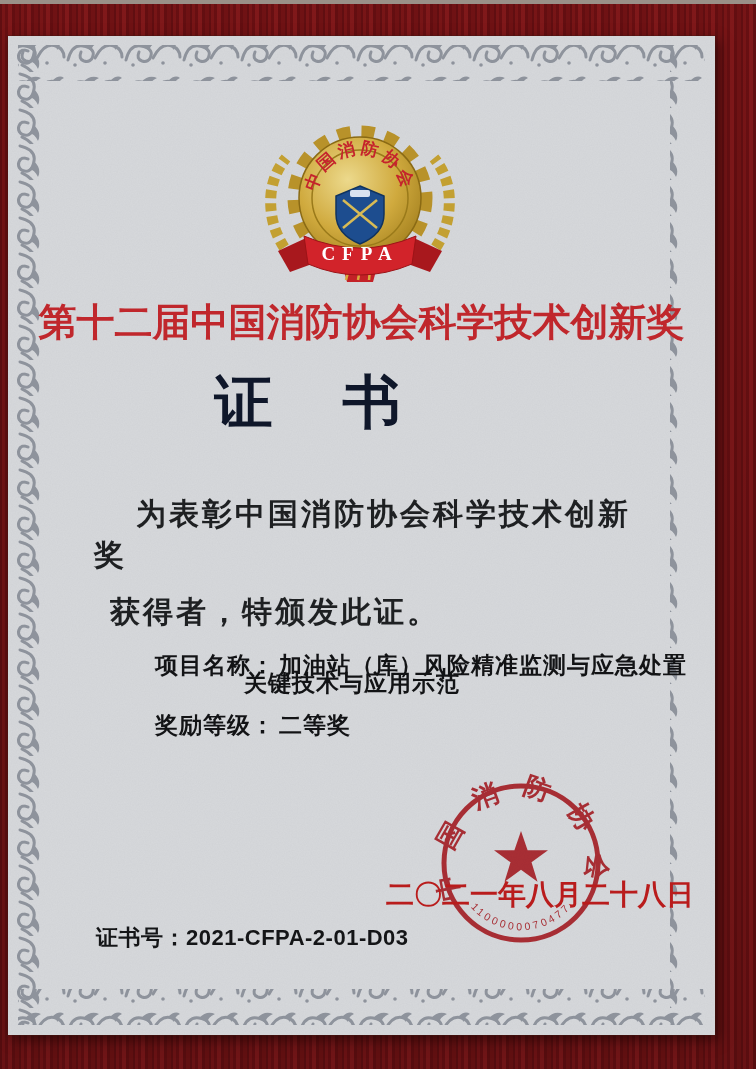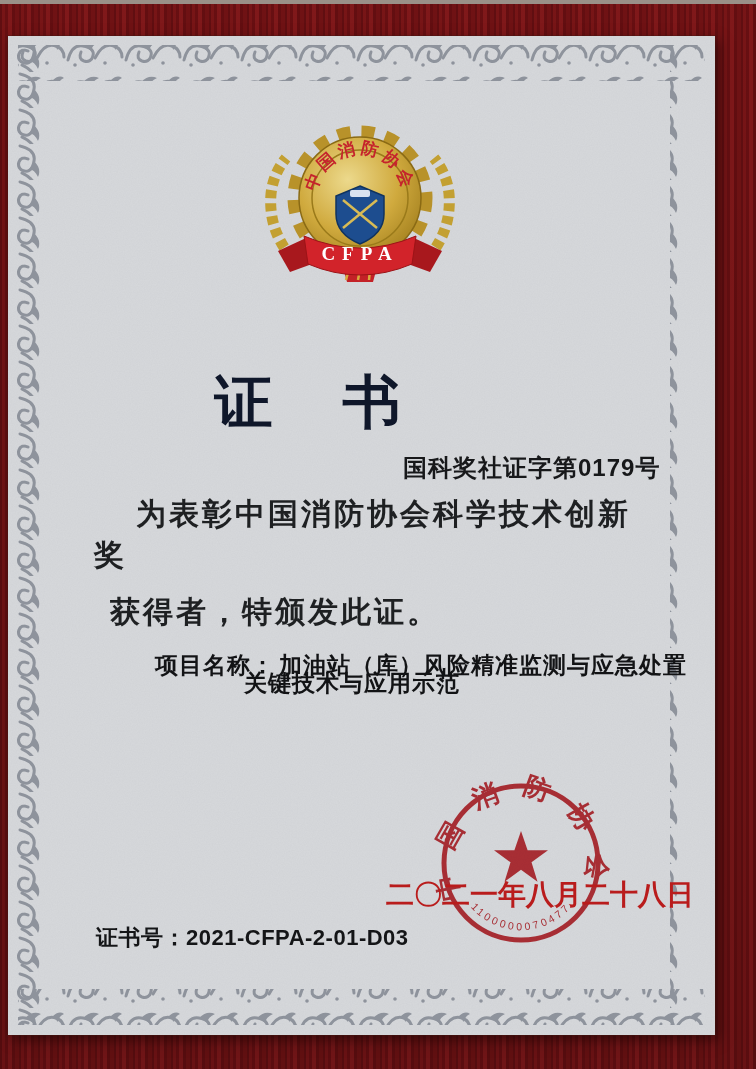--- a/index.html
+++ b/index.html
@@ -142,34 +142,37 @@
       <line x1="112" y1="138" x2="106" y2="160" stroke="#d8a93c" stroke-width="2.5"></line>
       <line x1="122" y1="138" x2="118" y2="160" stroke="#d8a93c" stroke-width="2.5"></line>
       <line x1="131" y1="138" x2="129" y2="160" stroke="#d8a93c" stroke-width="2.5"></line>
       <path d="M 66,118 L 38,131 L 50,152 L 72,144 Z" fill="#a8181d"></path>
       <path d="M 174,118 L 202,131 L 190,152 L 168,144 Z" fill="#a8181d"></path>
       <path d="M 64,116 Q 120,140 176,116 L 172,144 Q 120,166 68,144 Z" fill="#d2232a" stroke="#9c1317" stroke-width="1"></path>
       <text x="120" y="140" text-anchor="middle" font-size="19" font-weight="bold" fill="#ffffff" letter-spacing="7" font-family="Liberation Serif, DejaVu Serif, serif">CFPA</text>
     </g>
   </svg>
 
+  <div class="abs title">第十二届中国消防协会科学技术创新奖</div>
 
   <div class="abs heading">证　书</div>
 
-  <div class="abs cert-no-top">国科奖社证字第0179号</div>
 
   <div class="abs body-text">
     <p class="l1">为表彰中国消防协会科学技术创新奖</p>
     <p class="l2">获得者，特颁发此证。</p>
   </div>
 
   <div class="abs field f-project">
     <span class="lbl">项目名称：</span><span>加油站（库）风险精准监测与应急处置</span>
   </div>
   <div class="abs field f-project2">关键技术与应用示范</div>
+  <div class="abs field f-grade">
+    <span class="lbl">奖励等级：</span><span>二等奖</span>
+  </div>
 
   <div class="abs date">二〇二一年八月二十八日</div>
 
   <svg class="abs seal-svg" viewBox="-108 -108 216 216">
     <defs>
       <path id="sealTop" d="M -62,26 A 67,67 0 1 1 62,26"></path>
       <path id="sealBot" d="M -60,30 A 67,67 0 0 0 60,30"></path>
     </defs>
     <circle cx="0" cy="0" r="77" fill="none" stroke="#c5252c" stroke-width="5"></circle>
     <g transform="translate(0,-4)">

